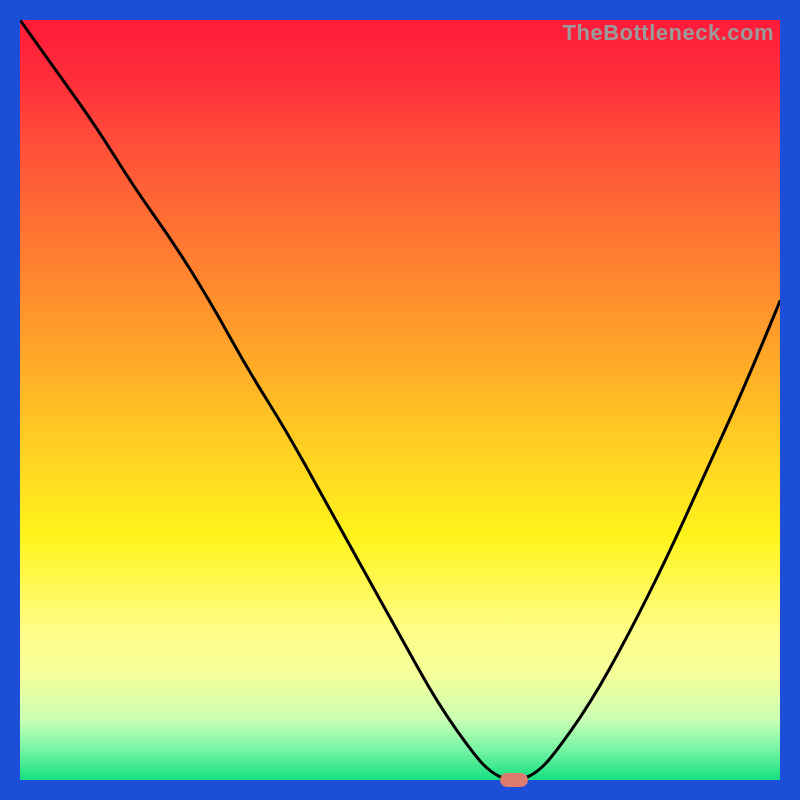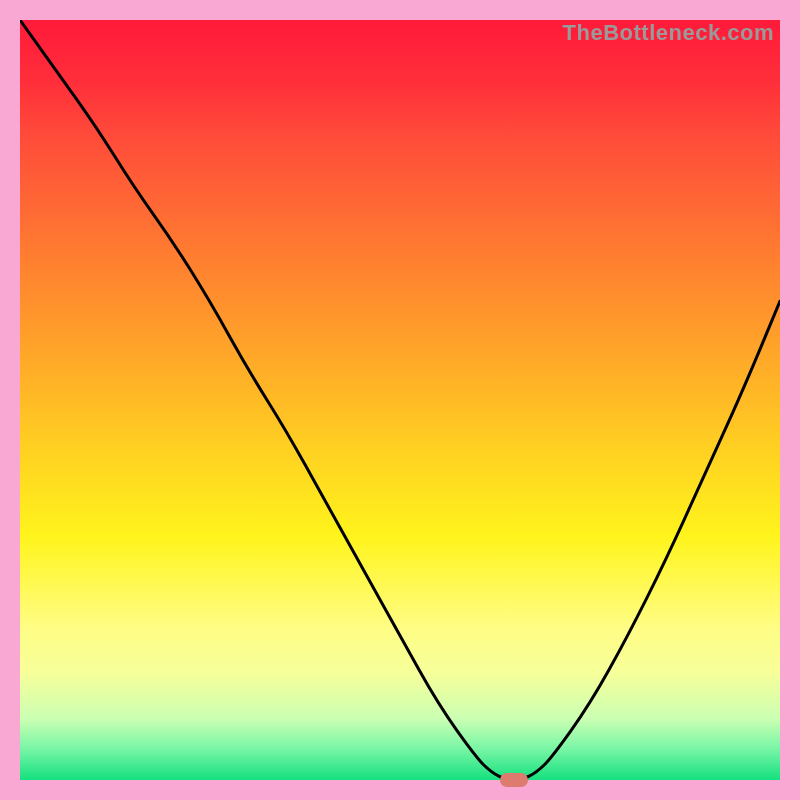--- a/index.html
+++ b/index.html
@@ -8,21 +8,21 @@
     width: 800px;
     height: 800px;
     background: #000;
     overflow: hidden;
     font-family: Arial, Helvetica, sans-serif;
   }
   .frame {
     position: relative;
     width: 800px;
     height: 800px;
-    background: #f9a8d4;
+    background: #1d4ed8;
   }
   .plot-area {
     position: absolute;
     left: 20px;
     top: 20px;
     width: 760px;
     height: 760px;
     
     background: linear-gradient(to bottom,
       #ff1a3a 0%,

